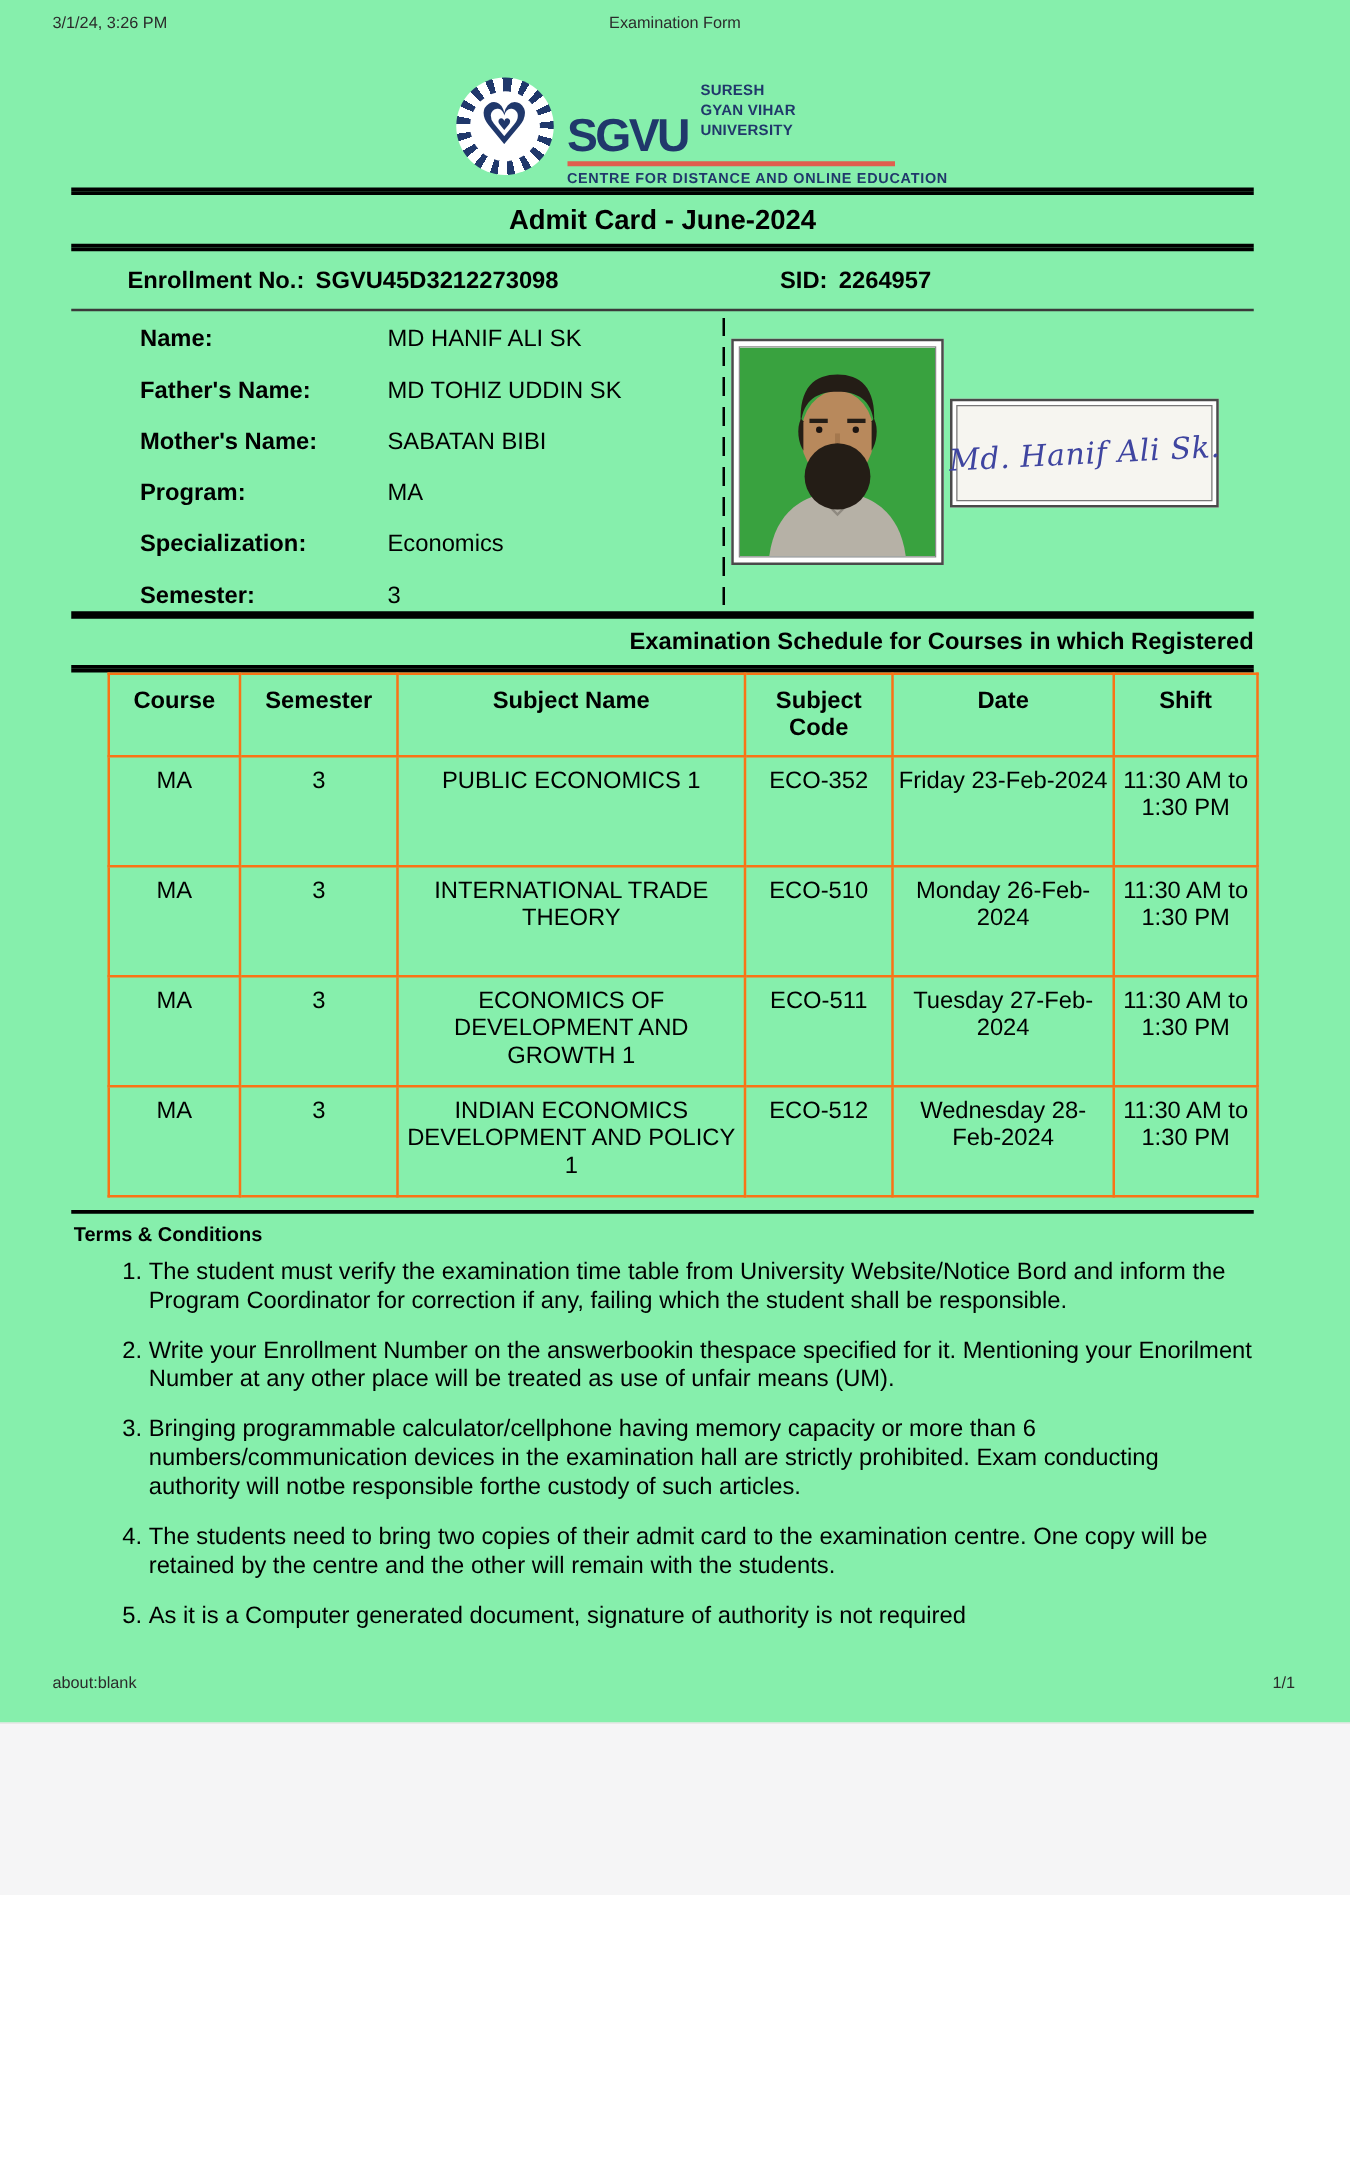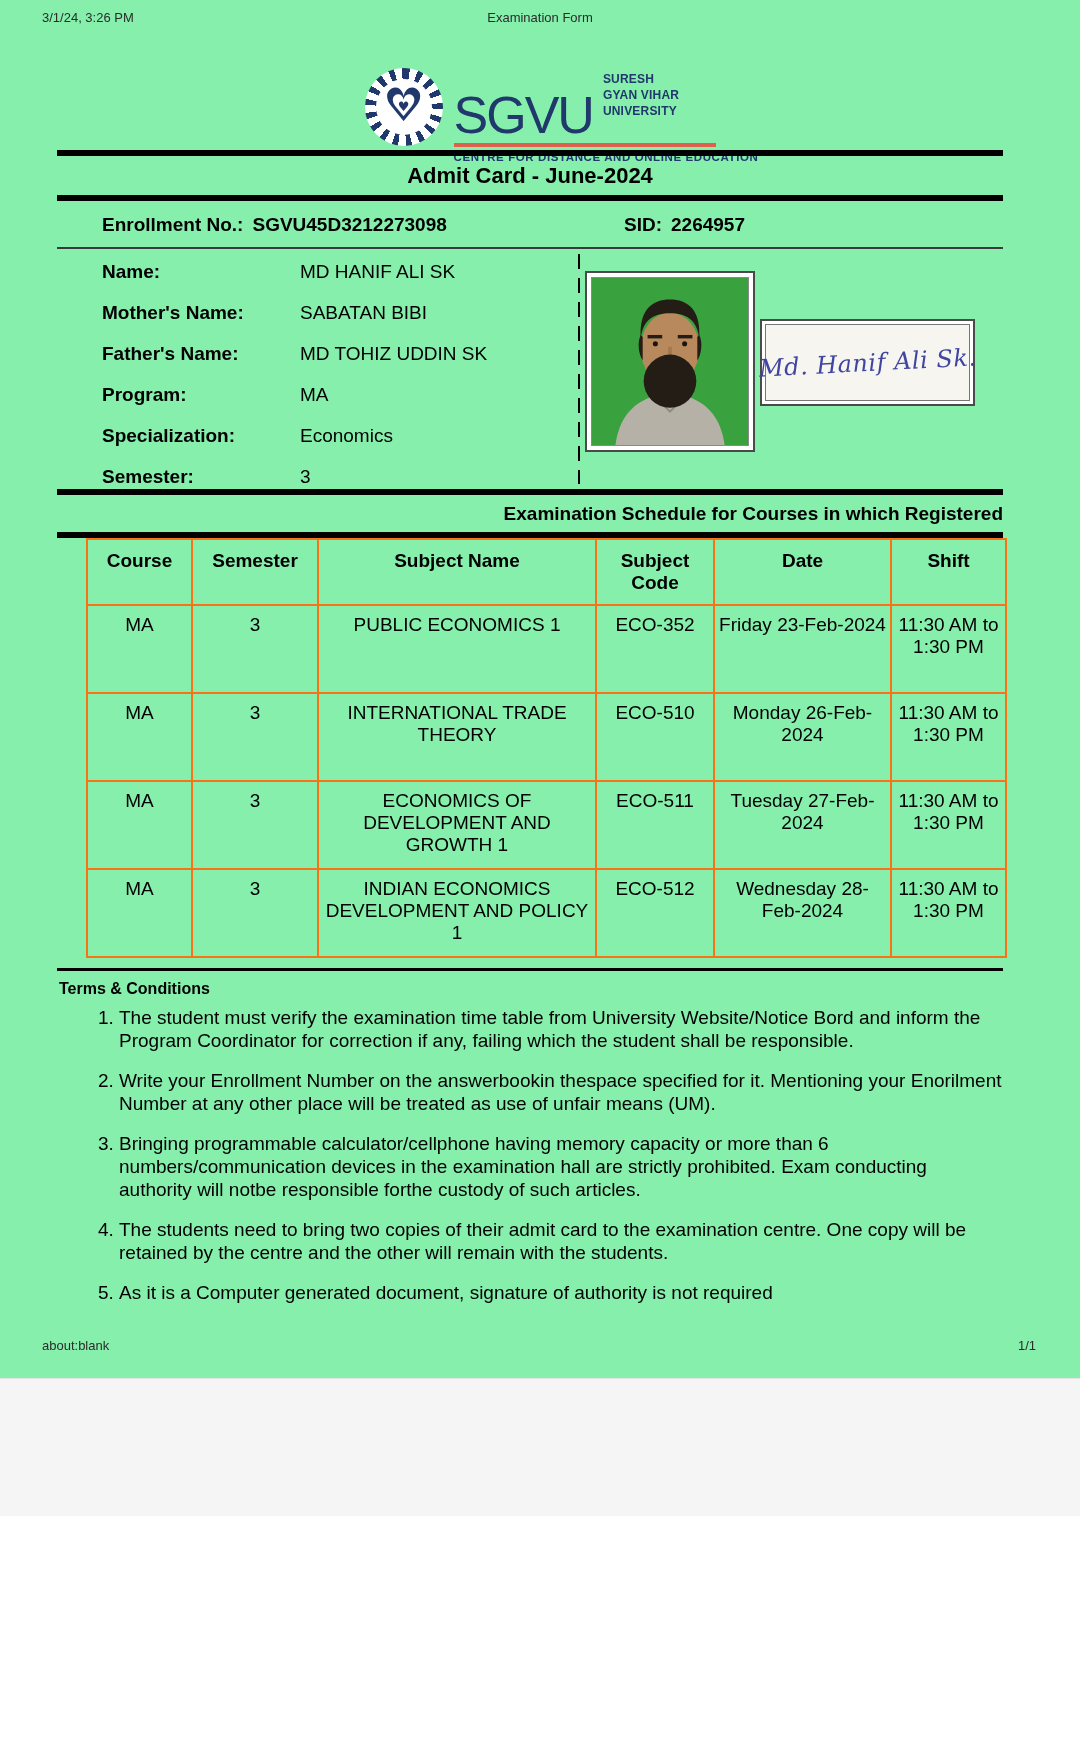--- a/index.html
+++ b/index.html
@@ -17,39 +17,39 @@
   .logo { position:absolute; top:52px; left:0; right:0; display:flex; justify-content:center; align-items:center; gap:11px; }
   .emblem { width:78px; height:78px; border-radius:50%;
             background:repeating-conic-gradient(#20386b 0deg 9deg, #ffffff 9deg 21deg); position:relative; flex:0 0 auto; }
   .emblem-core { position:absolute; inset:11px; background:#fff; border-radius:50%; }
   .emblem-core span { position:absolute; left:50%; top:50%; transform:translate(-50%,-54%); line-height:1; font-family:"DejaVu Sans",sans-serif; }
   .h1 { font-size:46px; color:#20386b; }
   .h2 { font-size:30px; color:#ffffff; }
   .h3 { font-size:13px; color:#20386b; }
   .logo-right { width:262px; }
   .logo-top { display:flex; align-items:center; gap:10px; }
-  .logo-acronym { font-size:52px; font-weight:normal; color:#20386b; letter-spacing:-2px; line-height:0.92;margin-top:40px; }
+  .logo-acronym { font-size:37px; font-weight:bold; color:#20386b; letter-spacing:-2px; line-height:0.92;margin-top:40px; }
   .logo-univ { font-size:12px; font-weight:bold; color:#20386b; line-height:1.32; letter-spacing:0.2px; }
   .logo-redline { height:4px; background:#e0604e; margin:3px 0 4px; }
   .logo-tagline { font-size:11.5px; font-weight:bold; color:#20386b; letter-spacing:0.6px; white-space:nowrap; }
 
   
   .card { position:absolute; top:150px; left:57px; width:946px; }
   .rule2 { height:4px; border-top:3px solid #000; border-bottom:3px solid #000; }
   .rule-thin { border-top:2px solid #3a3a3a; }
   .rule-heavy { border-top:3px solid #000; margin-top:10px; }
 
   .card-title { text-align:center; font-size:22px; font-weight:bold; padding:7px 0 6px; }
   .enroll-row { position:relative; padding:13px 0 11px 45px; font-size:19px; font-weight:bold; height:46px; }
   .enroll-sid { position:absolute; left:567px; top:13px; }
   .lbl-gap { display:inline-block; width:9px; }
 
   
   .details { position:relative; height:240px; }
-  .details-rows { position:absolute; left:45px; top:12px; display:grid; grid-auto-rows:22px; row-gap:19px; width:470px; }
+  .details-rows { position:absolute; left:55px; top:12px; display:grid; grid-auto-rows:22px; row-gap:19px; width:470px; }
   .detail-row { position:relative; font-size:19px; line-height:22px; }
   .detail-label { font-weight:bold; }
   .detail-value { position:absolute; left:198px; top:0; font-weight:normal; white-space:nowrap; }
   .vdash { position:absolute; left:521px; top:5px; width:2px; height:230px;
            background:repeating-linear-gradient(#000 0 15px, transparent 15px 24px); }
   .photo-frame { position:absolute; left:528px; top:22px; width:170px; height:181px;
                  border:2px solid #4a4a4a; background:#fff; padding:4px; }
   .photo-inner { width:100%; height:100%; border:1px solid #8a8a8a; overflow:hidden; }
   .photo-inner svg { display:block; width:100%; height:100%; }
   .sig-frame { position:absolute; left:703px; top:70px; width:215px; height:87px;
@@ -124,26 +124,26 @@
     </div>
     <div class="rule-thin"></div>
 
     <div class="details">
       <div class="details-rows">
         <div class="detail-row">
           <span class="detail-label">Name:</span>
           <span class="detail-value">MD HANIF ALI SK</span>
         </div>
         <div class="detail-row">
+          <span class="detail-label">Father's Name:</span>
+          <span class="detail-value">MD TOHIZ UDDIN SK</span>
+        </div>
+        <div class="detail-row">
           <span class="detail-label">Mother's Name:</span>
           <span class="detail-value">SABATAN BIBI</span>
-        </div>
-        <div class="detail-row">
-          <span class="detail-label">Father's Name:</span>
-          <span class="detail-value">MD TOHIZ UDDIN SK</span>
         </div>
         <div class="detail-row">
           <span class="detail-label">Program:</span>
           <span class="detail-value">MA</span>
         </div>
         <div class="detail-row">
           <span class="detail-label">Specialization:</span>
           <span class="detail-value">Economics</span>
         </div>
         <div class="detail-row">

